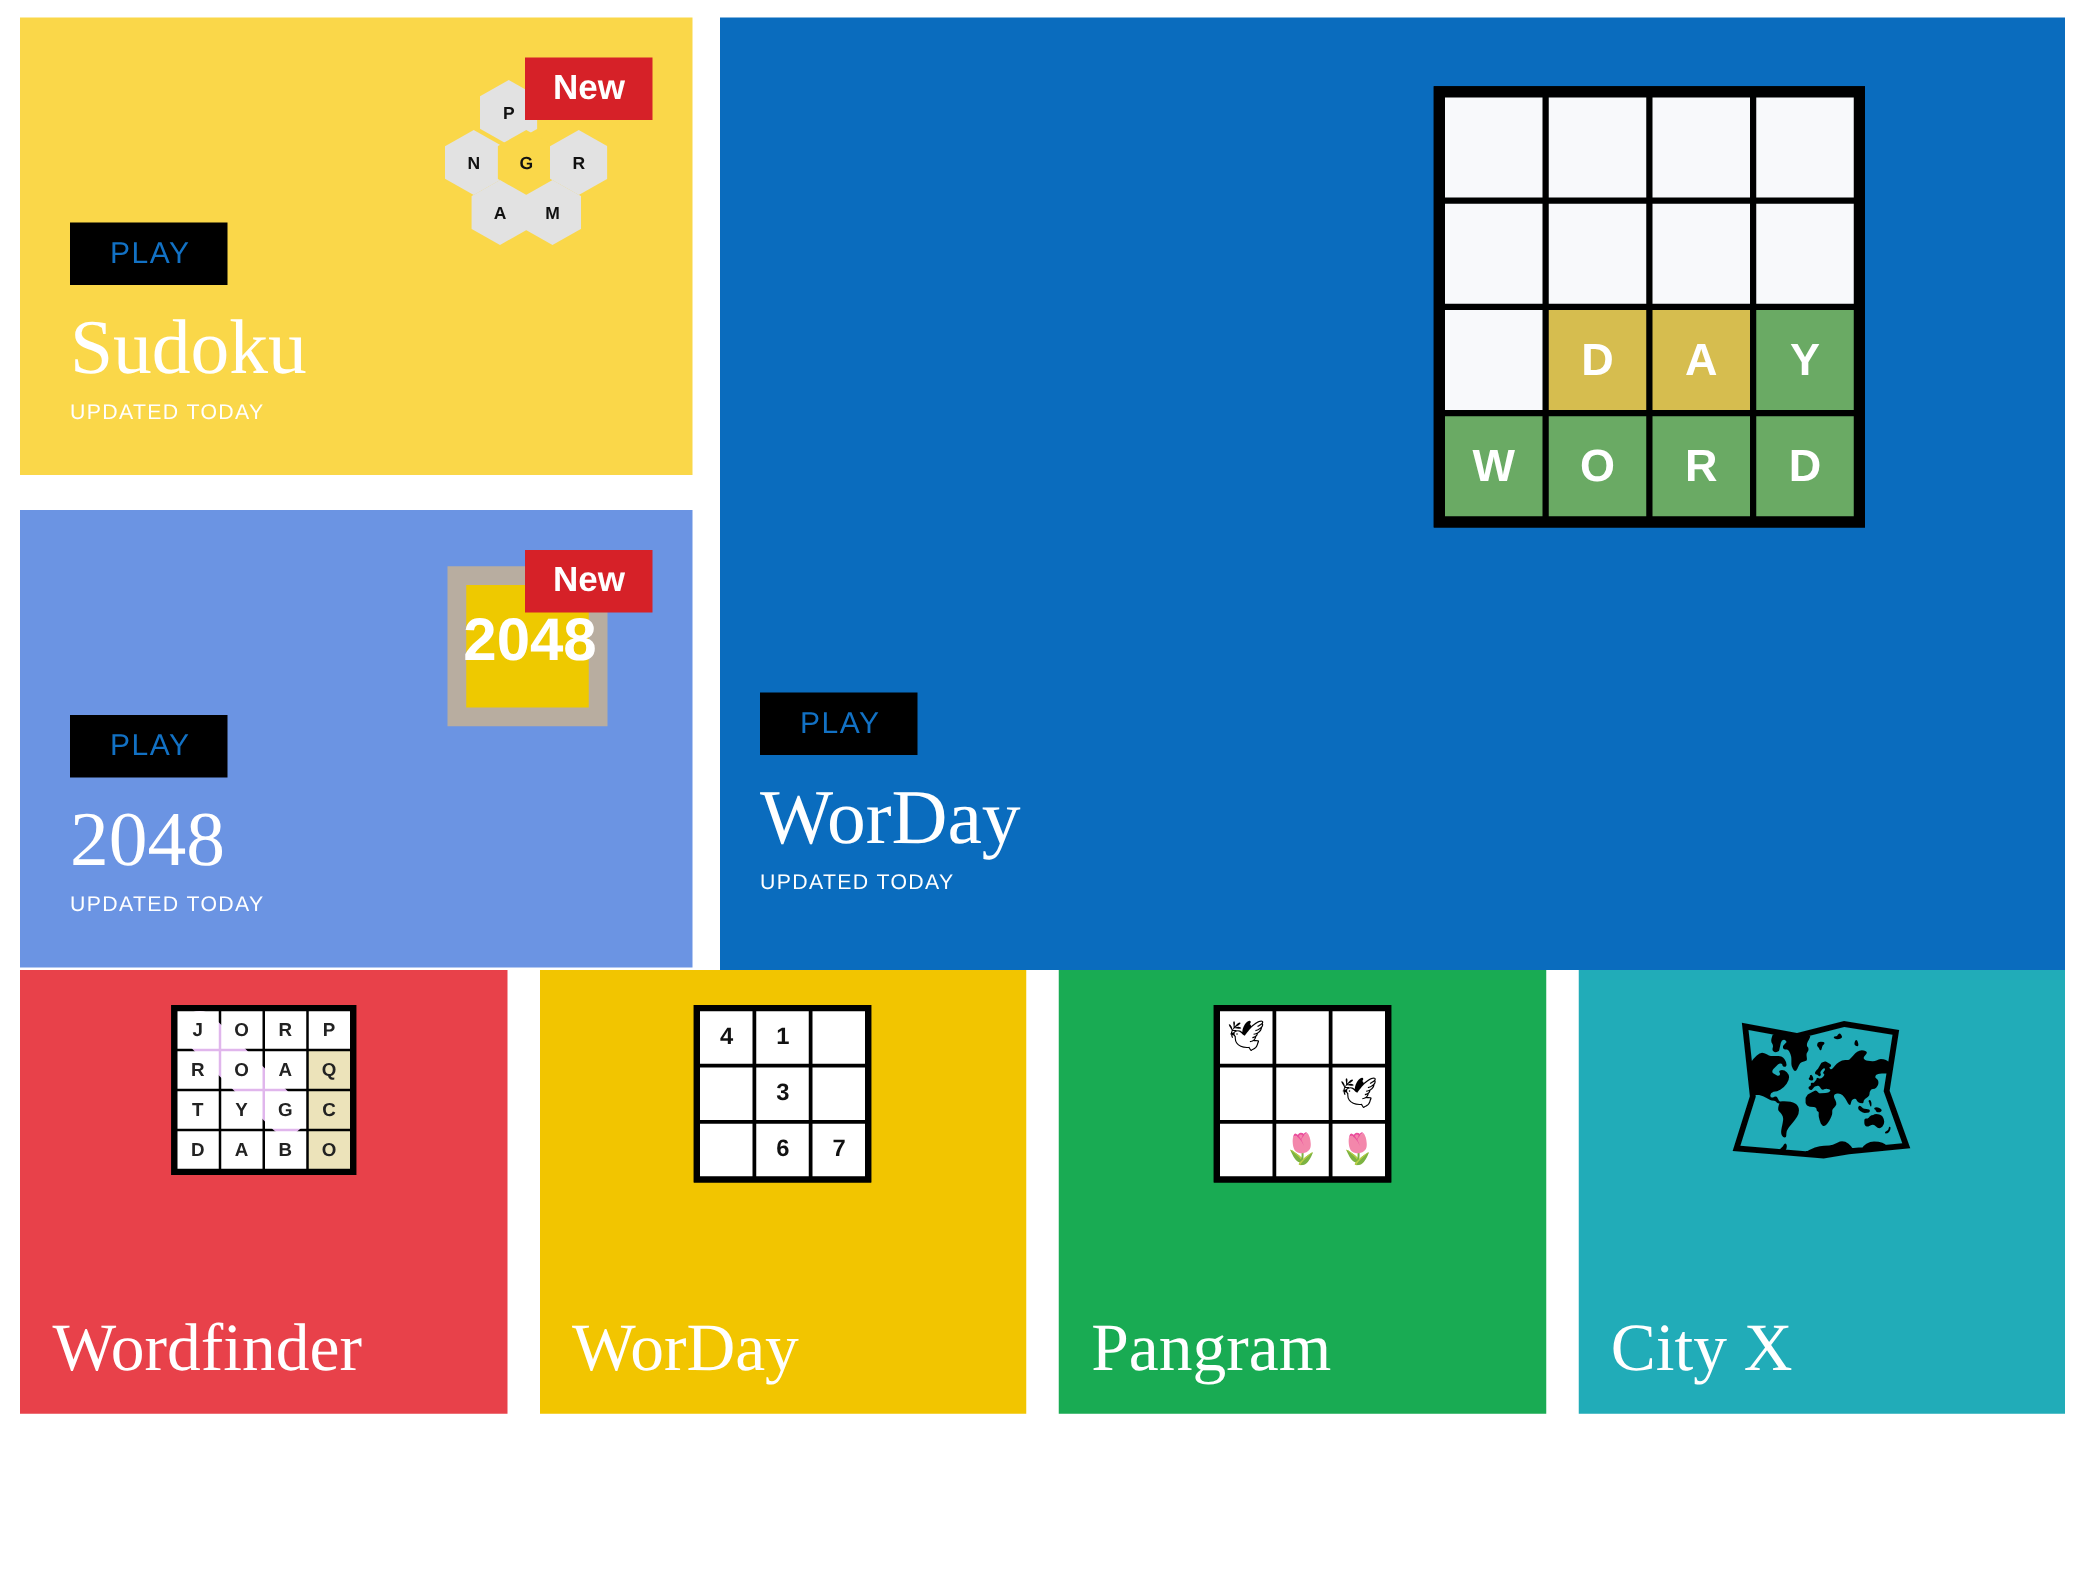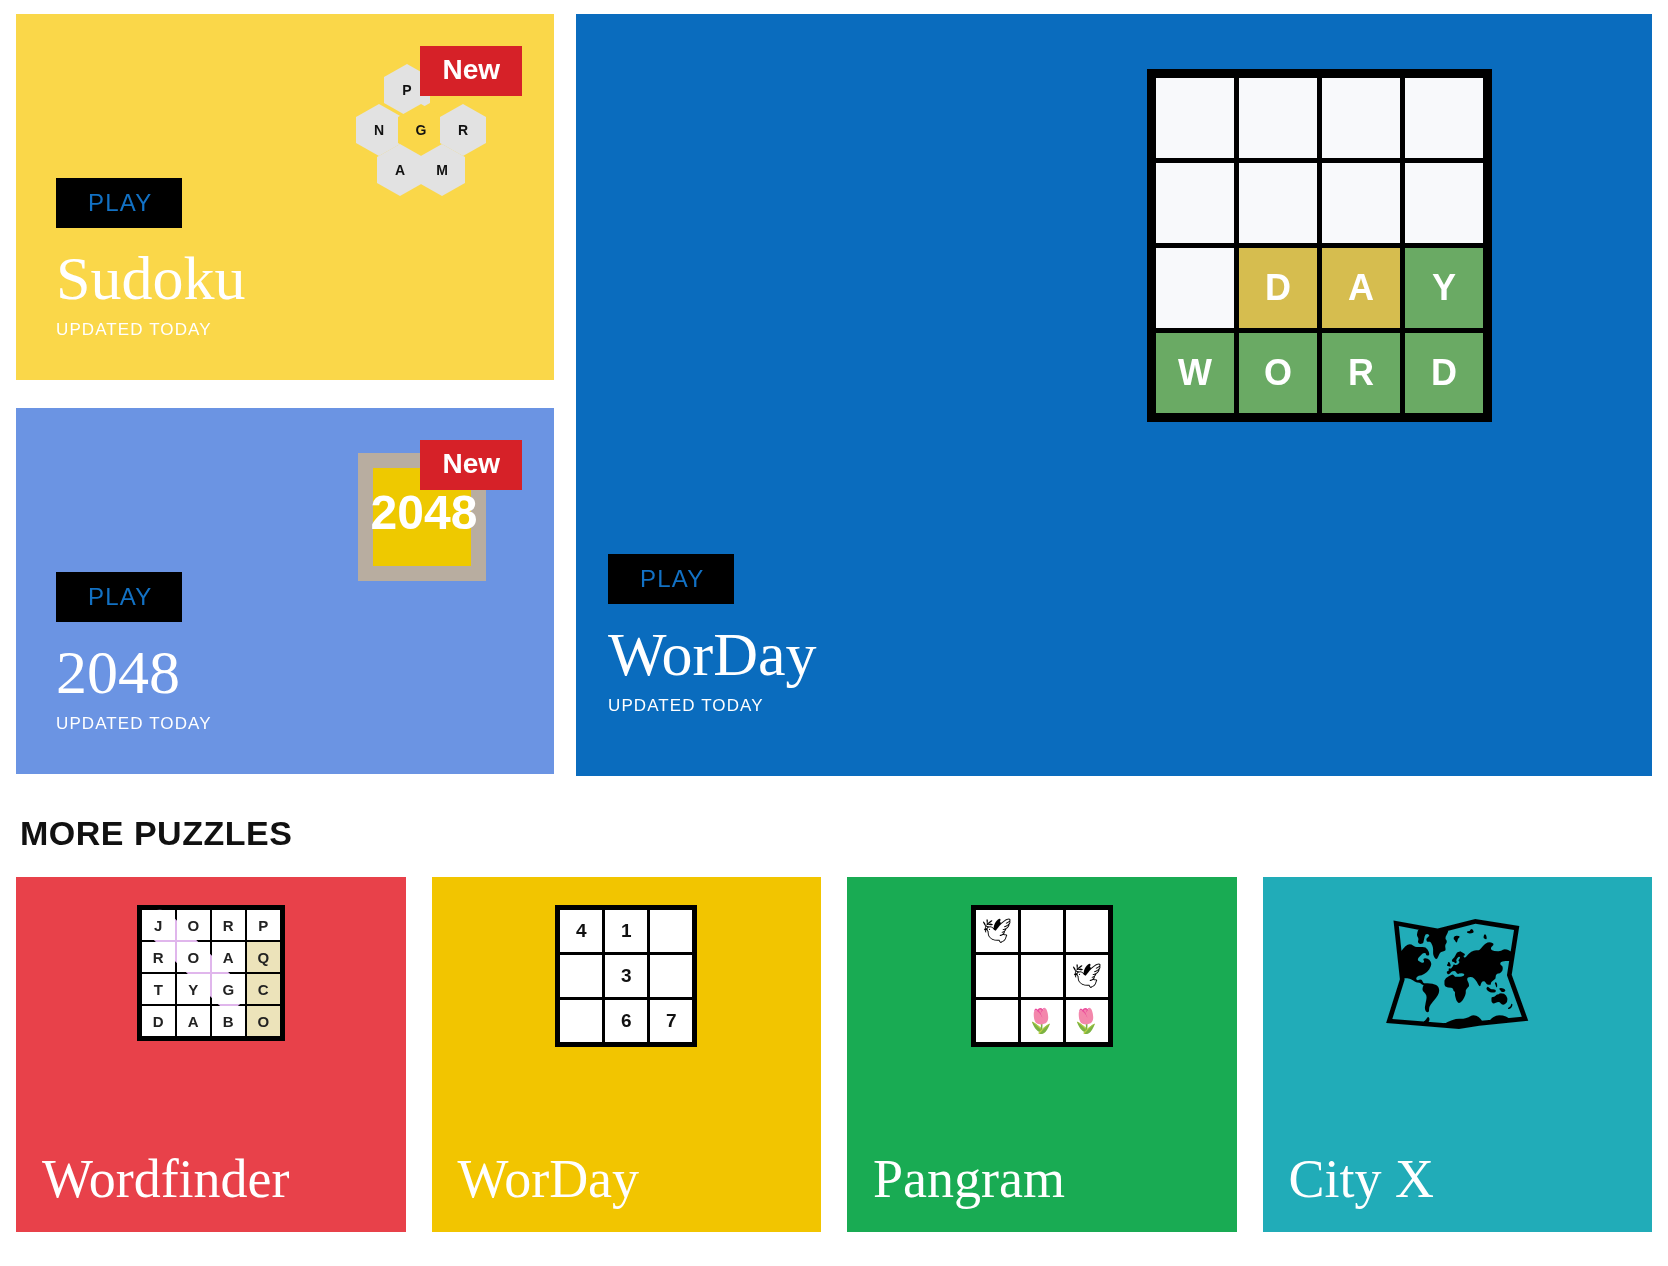--- a/index.html
+++ b/index.html
@@ -427,21 +427,20 @@
 
       <div class="worday-body">
         <button class="play-btn">PLAY</button>
         <div class="card-title xl" style="margin-top:18px;">WorDay</div>
         <div class="card-meta">UPDATED TODAY</div>
       </div>
     </div>
 
   </div>
 
-  <div class="more-heading">MORE PUZZLES</div>
 
   <div class="puzzle-grid">
 
     <div class="puzzle-card" style="background:#e8414a;">
       <div class="puzzle-art">
         <div class="wfgrid">
           <div class="wf-diag"></div>
           <div class="wfcell">
               <span>J</span>
             </div>

